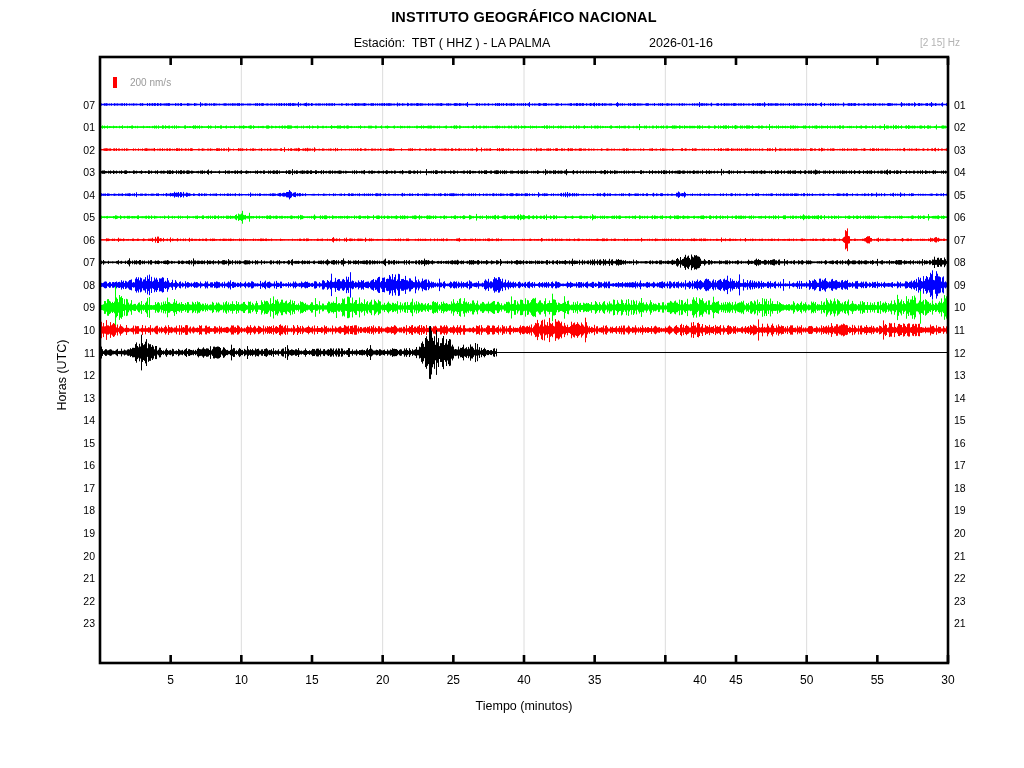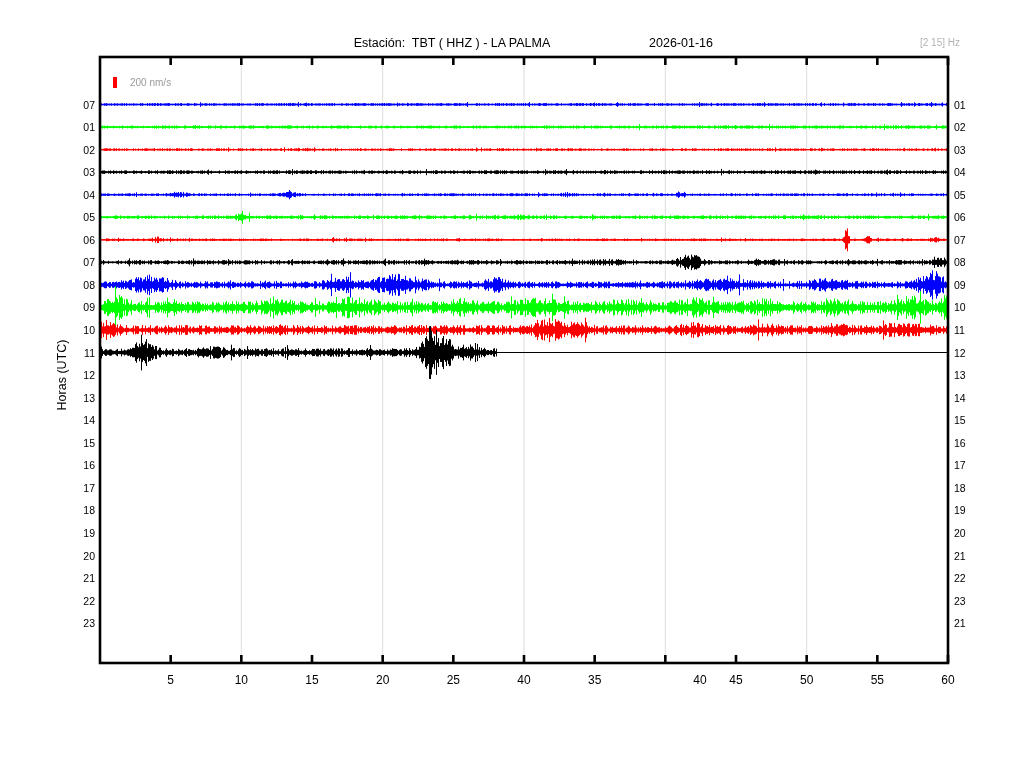--- a/index.html
+++ b/index.html
@@ -20,20 +20,21 @@
   .hour-label{position:absolute;width:26px;font-size:10.5px;line-height:10px;transform:translateY(-50%);}
   .hour-label.left{text-align:right;}
   .hour-label.right{text-align:left;}
   .xtick-label{position:absolute;transform:translateX(-50%);font-size:12px;top:673px;}
   svg{position:absolute;left:0;top:0;}
 </style>
 </head>
 <body>
 
 <div id="stage">
+  <div class="abs" id="main-title">INSTITUTO GEOGRÁFICO NACIONAL</div>
   <div class="abs" id="station-label">Estación:  TBT ( HHZ ) - LA PALMA</div>
   <div class="abs" id="date-label">2026-01-16</div>
   <div class="abs" id="filter-label">[2 15] Hz</div>
 
   <svg id="plot" width="1024" height="768">
       <line x1="241.33333333333334" y1="57" x2="241.33333333333334" y2="663" stroke="#dcdcdc" stroke-width="1"></line>
       <line x1="382.6666666666667" y1="57" x2="382.6666666666667" y2="663" stroke="#dcdcdc" stroke-width="1"></line>
       <line x1="524" y1="57" x2="524" y2="663" stroke="#dcdcdc" stroke-width="1"></line>
       <line x1="665.3333333333334" y1="57" x2="665.3333333333334" y2="663" stroke="#dcdcdc" stroke-width="1"></line>
       <line x1="806.6666666666666" y1="57" x2="806.6666666666666" y2="663" stroke="#dcdcdc" stroke-width="1"></line>
@@ -88,20 +89,21 @@
       <line x1="948" y1="663" x2="948" y2="655" stroke="#000" stroke-width="2.6"></line>
       <line x1="948" y1="57" x2="948" y2="65" stroke="#000" stroke-width="2.6"></line>
     </svg>
 
   <div class="abs" id="legend">
     <span id="legend-bar" style="background: rgb(255, 0, 0);"></span>
     <span id="legend-text">200 nm/s</span>
   </div>
 
   <div class="abs" id="y-axis-title">Horas (UTC)</div>
+  <div class="abs" id="x-axis-title">Tiempo (minutos)</div>
 
   <div id="left-hours">
       <div class="hour-label left" style="left: 69px; top: 104.5px;">07</div>
       <div class="hour-label left" style="left: 69px; top: 127.05px;">01</div>
       <div class="hour-label left" style="left: 69px; top: 149.6px;">02</div>
       <div class="hour-label left" style="left: 69px; top: 172.15px;">03</div>
       <div class="hour-label left" style="left: 69px; top: 194.7px;">04</div>
       <div class="hour-label left" style="left: 69px; top: 217.25px;">05</div>
       <div class="hour-label left" style="left: 69px; top: 239.8px;">06</div>
       <div class="hour-label left" style="left: 69px; top: 262.35px;">07</div>
@@ -153,15 +155,15 @@
       <div class="xtick-label" style="left: 241.333px;">10</div>
       <div class="xtick-label" style="left: 312px;">15</div>
       <div class="xtick-label" style="left: 382.667px;">20</div>
       <div class="xtick-label" style="left: 453.333px;">25</div>
       <div class="xtick-label" style="left: 524px;">40</div>
       <div class="xtick-label" style="left: 594.667px;">35</div>
       <div class="xtick-label" style="left: 700px;">40</div>
       <div class="xtick-label" style="left: 736px;">45</div>
       <div class="xtick-label" style="left: 806.667px;">50</div>
       <div class="xtick-label" style="left: 877.333px;">55</div>
-      <div class="xtick-label" style="left: 948px;">60</div>
+      <div class="xtick-label" style="left: 948px;">30</div>
     </div>
 </div>
 
 </body></html>

